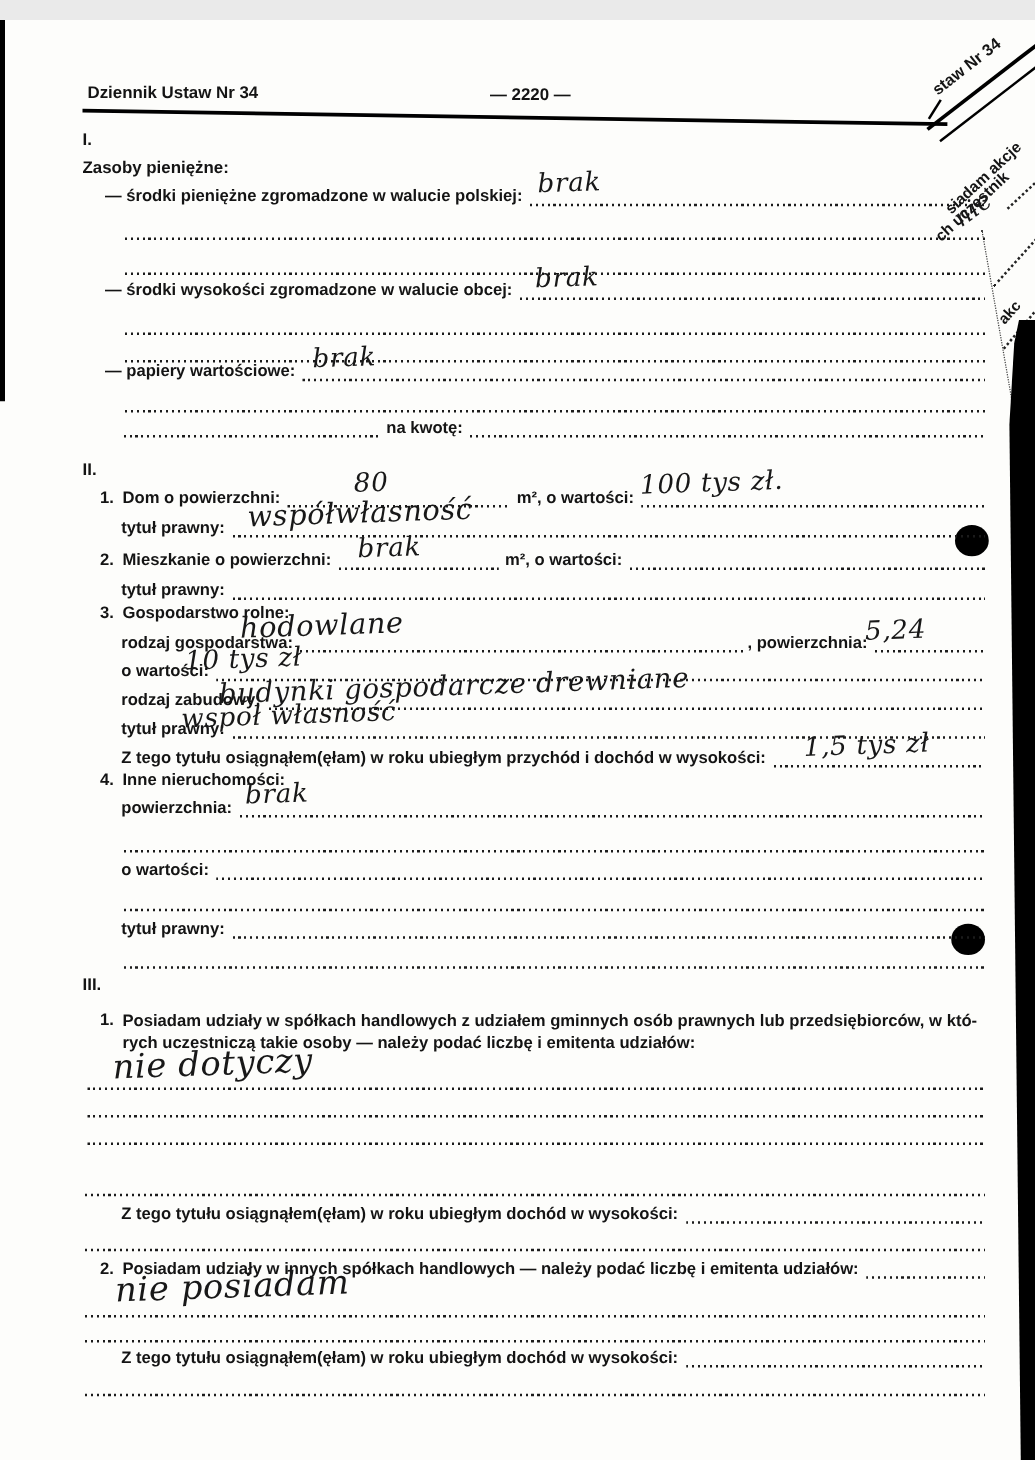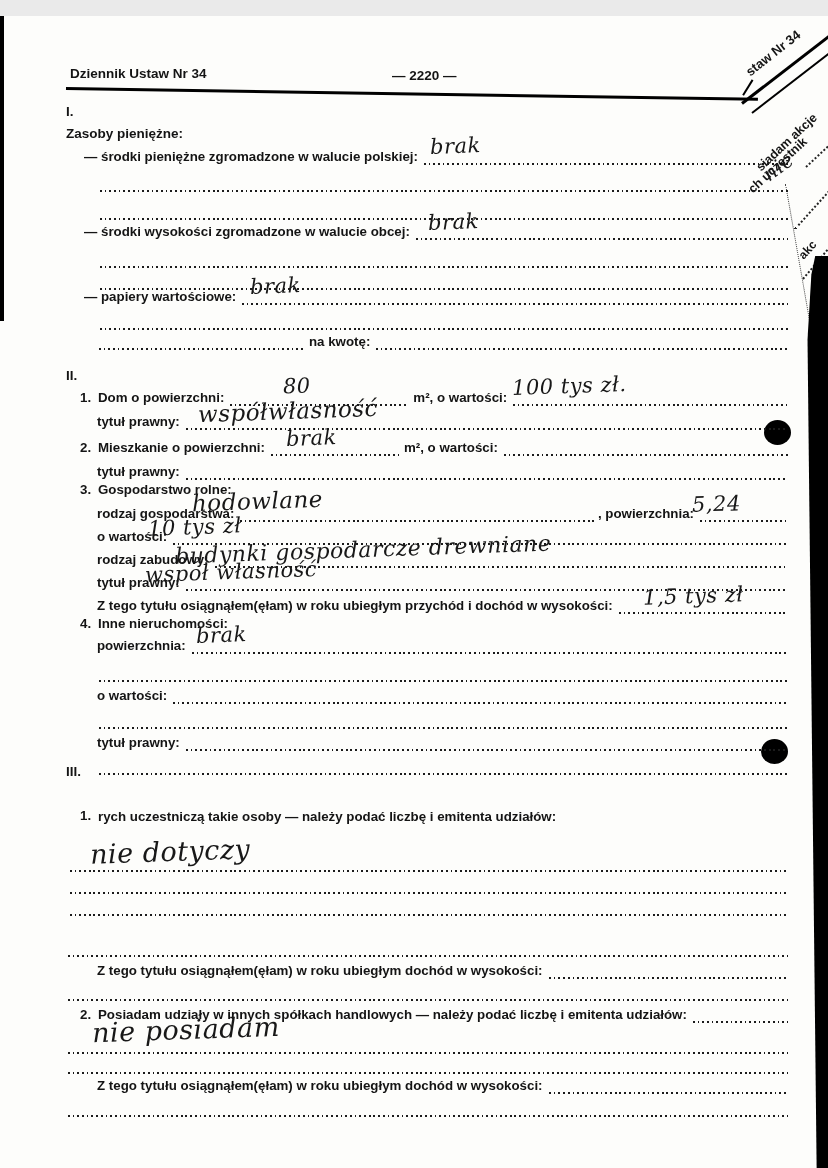--- a/index.html
+++ b/index.html
@@ -179,25 +179,26 @@
       <span class="d"></span>
     </div>
   <div class="row" style="left:97px;top:719px;">
     <span class="lb">tytuł prawny:</span>
       <span class="d"></span>
   </div>
   <div class="row" style="left:97px;top:743px;">
       <span class="d"></span>
     </div>
 
-  <div class="sec" style="left:66px;top:748px;">III.</div>
+  <div class="sec" style="left:66px;top:764px;">III.</div>
 
   <div class="para" style="top:792px;">
     <span class="num">1.</span>
     <span class="txt">
+      <span>Posiadam udziały w spółkach handlowych z udziałem gminnych osób prawnych lub przedsiębiorców, w któ-</span>
       <span>rych uczestniczą takie osoby — należy podać liczbę i emitenta udziałów:</span>
     </span>
   </div>
   <div class="hw big" style="left:90px;top:820px;">nie dotyczy</div>
   <div class="row" style="left:68px;top:840px;">
       <span class="d"></span>
     </div>
   <div class="row" style="left:68px;top:862px;">
       <span class="d"></span>
     </div>

